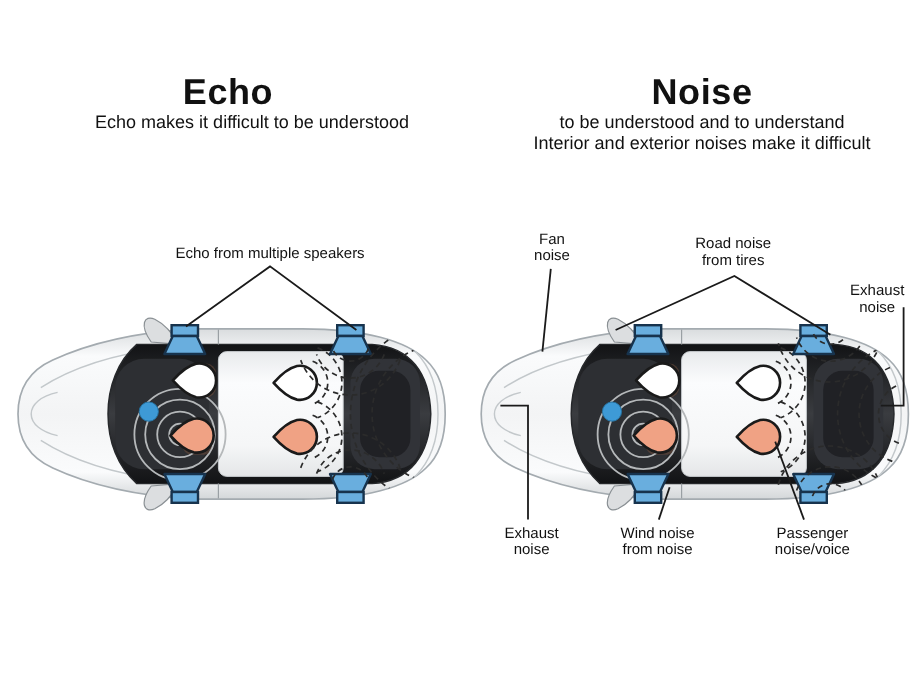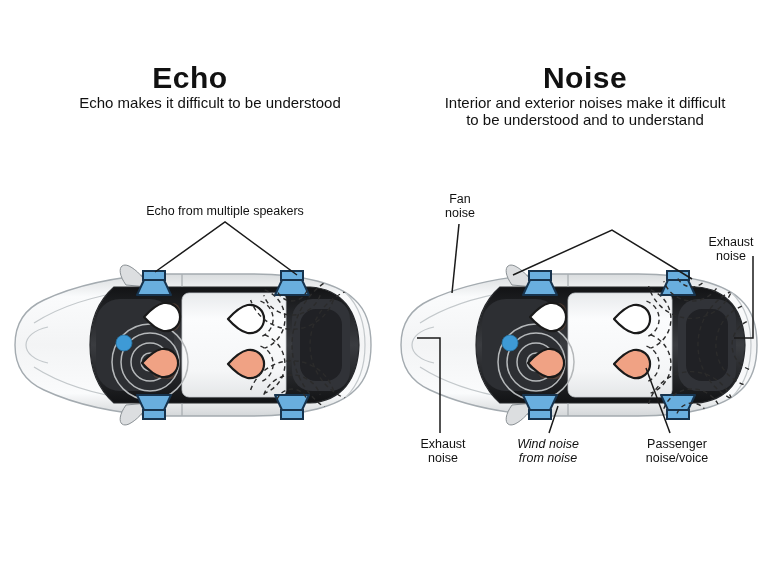--- a/index.html
+++ b/index.html
@@ -25,21 +25,21 @@
   .lbl .ln { display:block; }
   #title-echo  { left:190px; top:61px; }
   #sub-echo    { left:190px; top:95px;margin-left:20px; }
   #title-noise { left:585px; top:61px; }
   #sub-noise   { left:585px; top:95px; }
   #lbl-echo-speakers { left:225px; top:204px; }
   #lbl-fan       { left:460px; top:192px; }
   #lbl-road      { left:611px; top:196px; }
   #lbl-exhaust   { left:731px; top:235px; }
   #lbl-engine    { left:443px; top:437px; }
-  #lbl-wind      { left:548px; top:437px;font-style:italic; }
+  #lbl-wind      { left:548px; top:437px; }
   #lbl-passenger { left:677px; top:437px; }
 </style>
 </head>
 <body>
 
 <div class="stage">
 
   <svg width="765" height="574" viewBox="0 0 765 574">
     <defs>
       <linearGradient id="bodyGrad" x1="0" y1="0" x2="0" y2="1">
@@ -185,31 +185,35 @@
       <path d="M 646 368 L 670 433"></path>
     </g>
   </svg>
 
   <div class="title" id="title-echo">Echo</div>
   <div class="subtitle" id="sub-echo">
     <span class="ln">Echo makes it difficult to be understood</span>
   </div>
   <div class="title" id="title-noise">Noise</div>
   <div class="subtitle" id="sub-noise">
+    <span class="ln">to be understood and to understand</span>
     <span class="ln">Interior and exterior noises make it difficult</span>
-    <span class="ln">to be understood and to understand</span>
   </div>
 
   <div class="lbl" id="lbl-echo-speakers">
     <span class="ln">Echo from multiple speakers</span>
   </div>
   <div class="lbl" id="lbl-fan">
     <span class="ln">Fan</span>
     <span class="ln">noise</span>
   </div>
+  <div class="lbl" id="lbl-road">
+    <span class="ln">Road noise</span>
+    <span class="ln">from tires</span>
+  </div>
   <div class="lbl" id="lbl-exhaust">
     <span class="ln">Exhaust</span>
     <span class="ln">noise</span>
   </div>
   <div class="lbl" id="lbl-engine">
     <span class="ln">Exhaust</span>
     <span class="ln">noise</span>
   </div>
   <div class="lbl" id="lbl-wind">
     <span class="ln">Wind noise</span>

